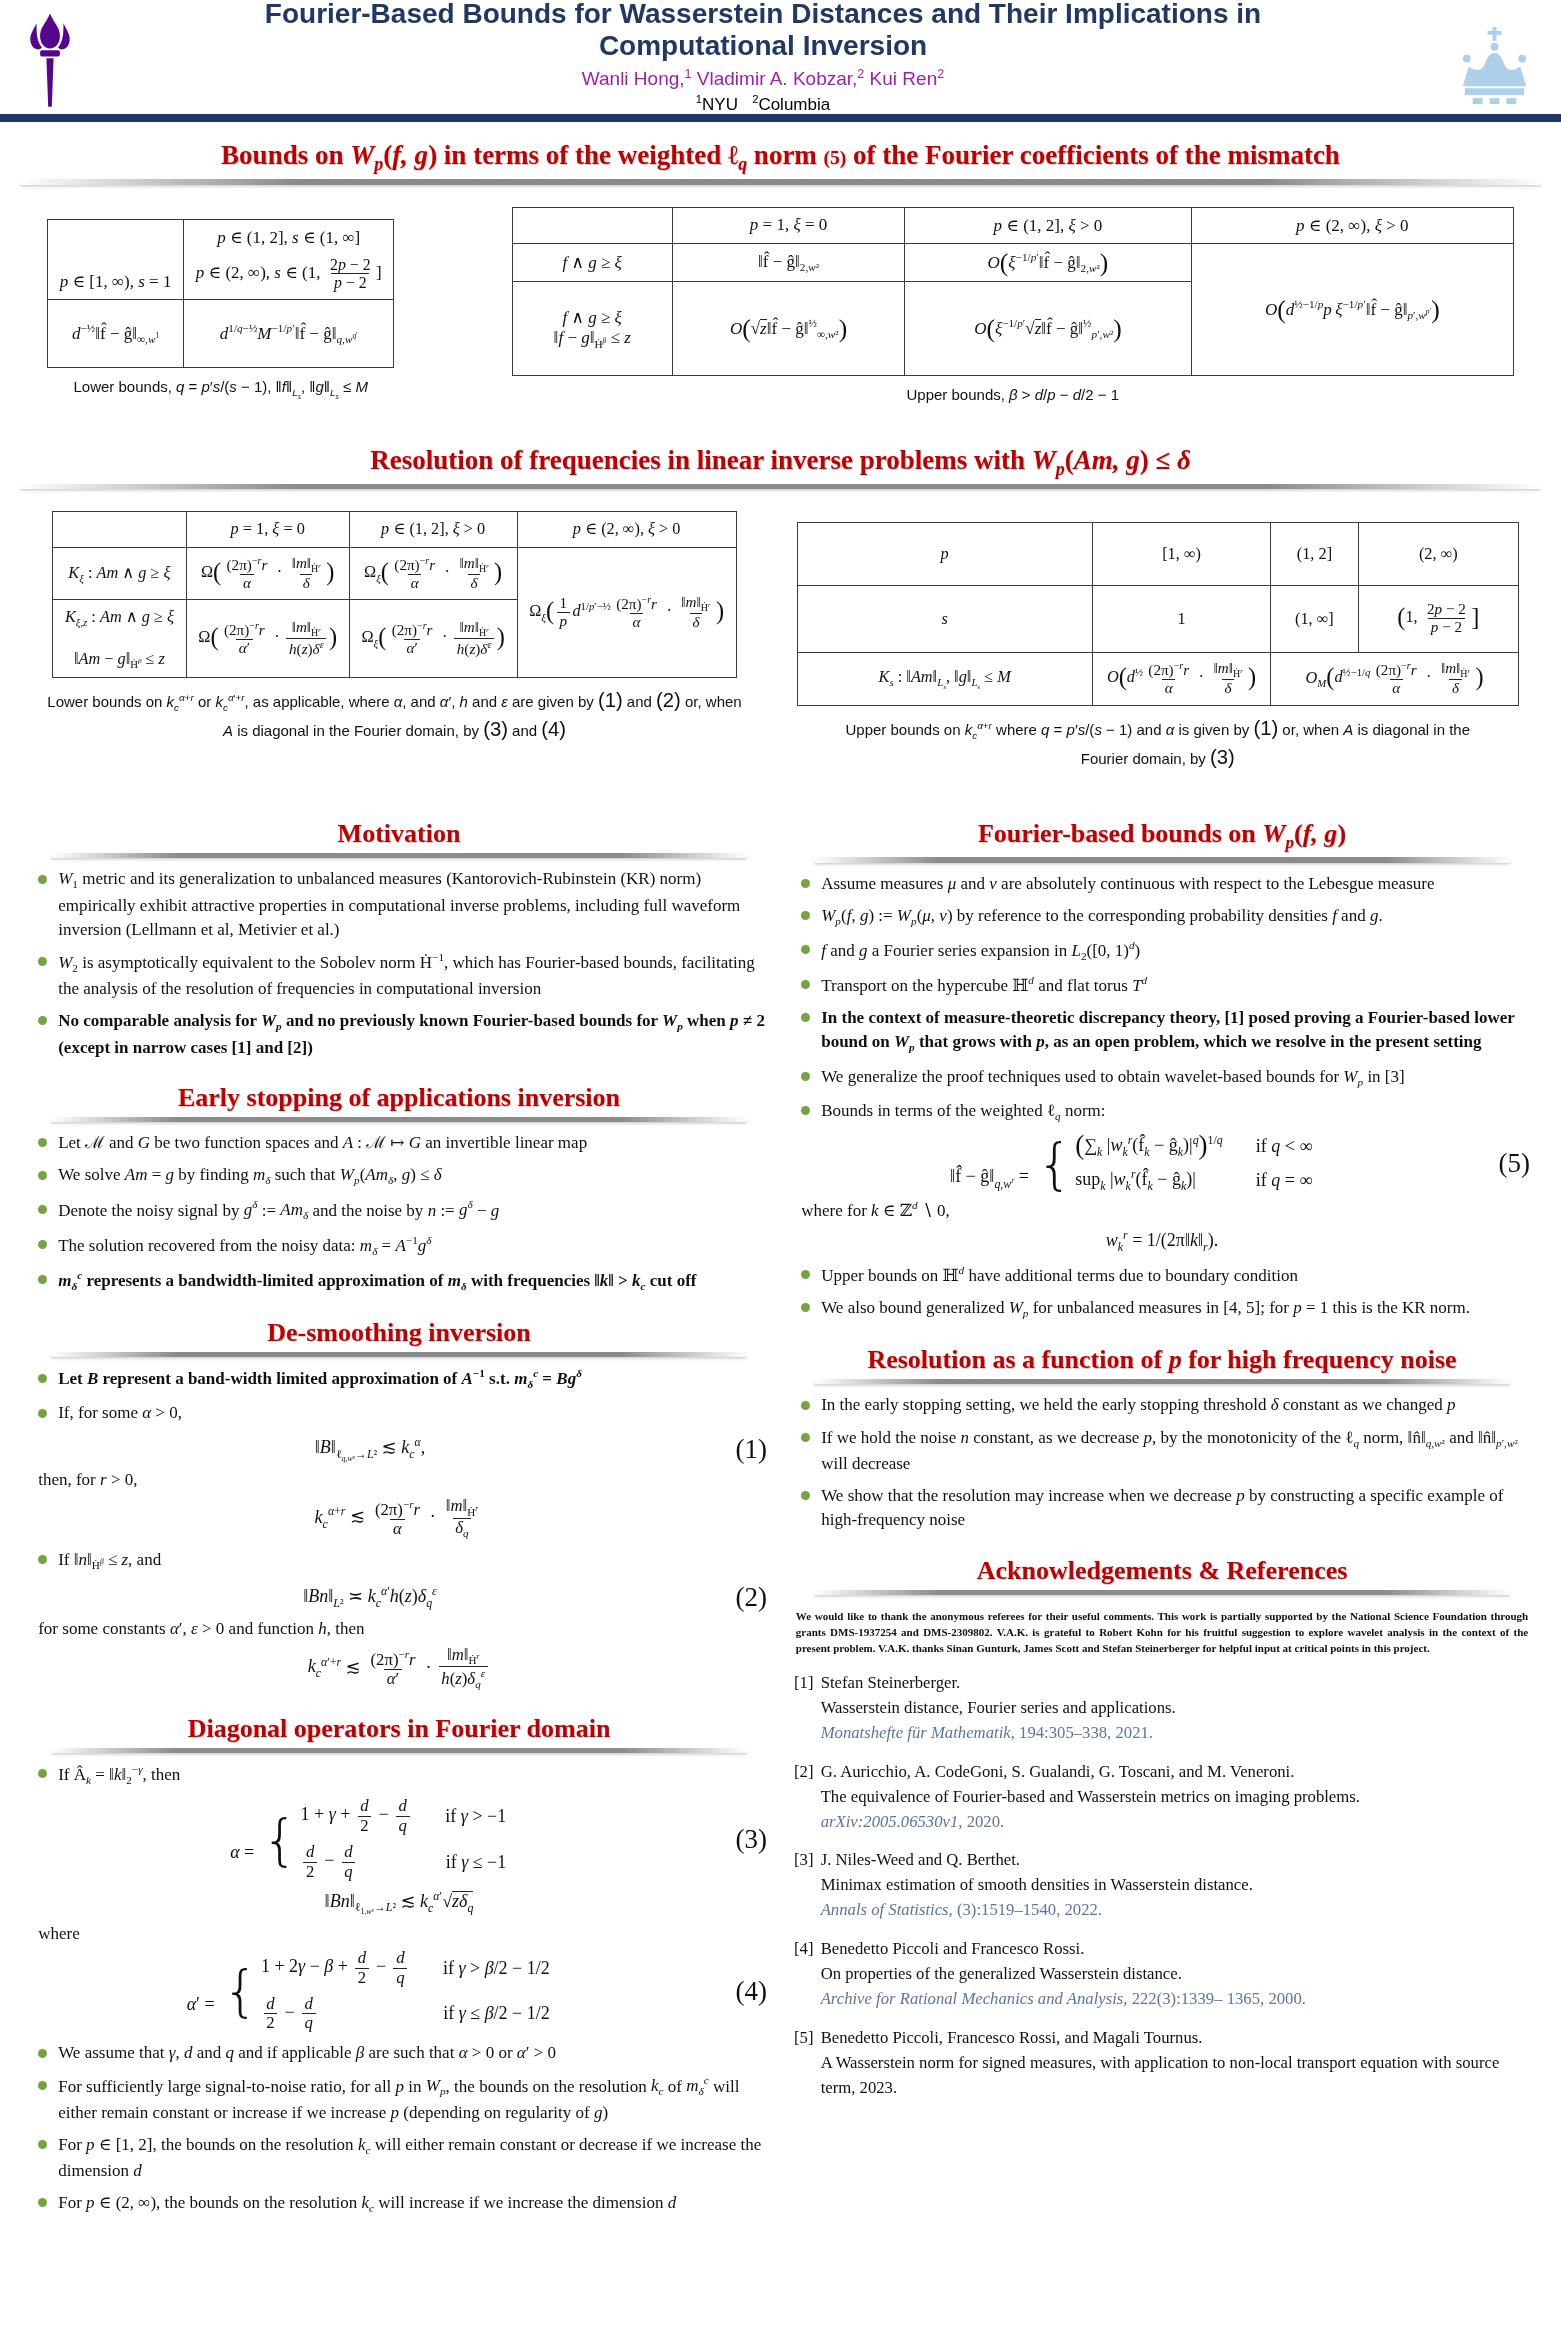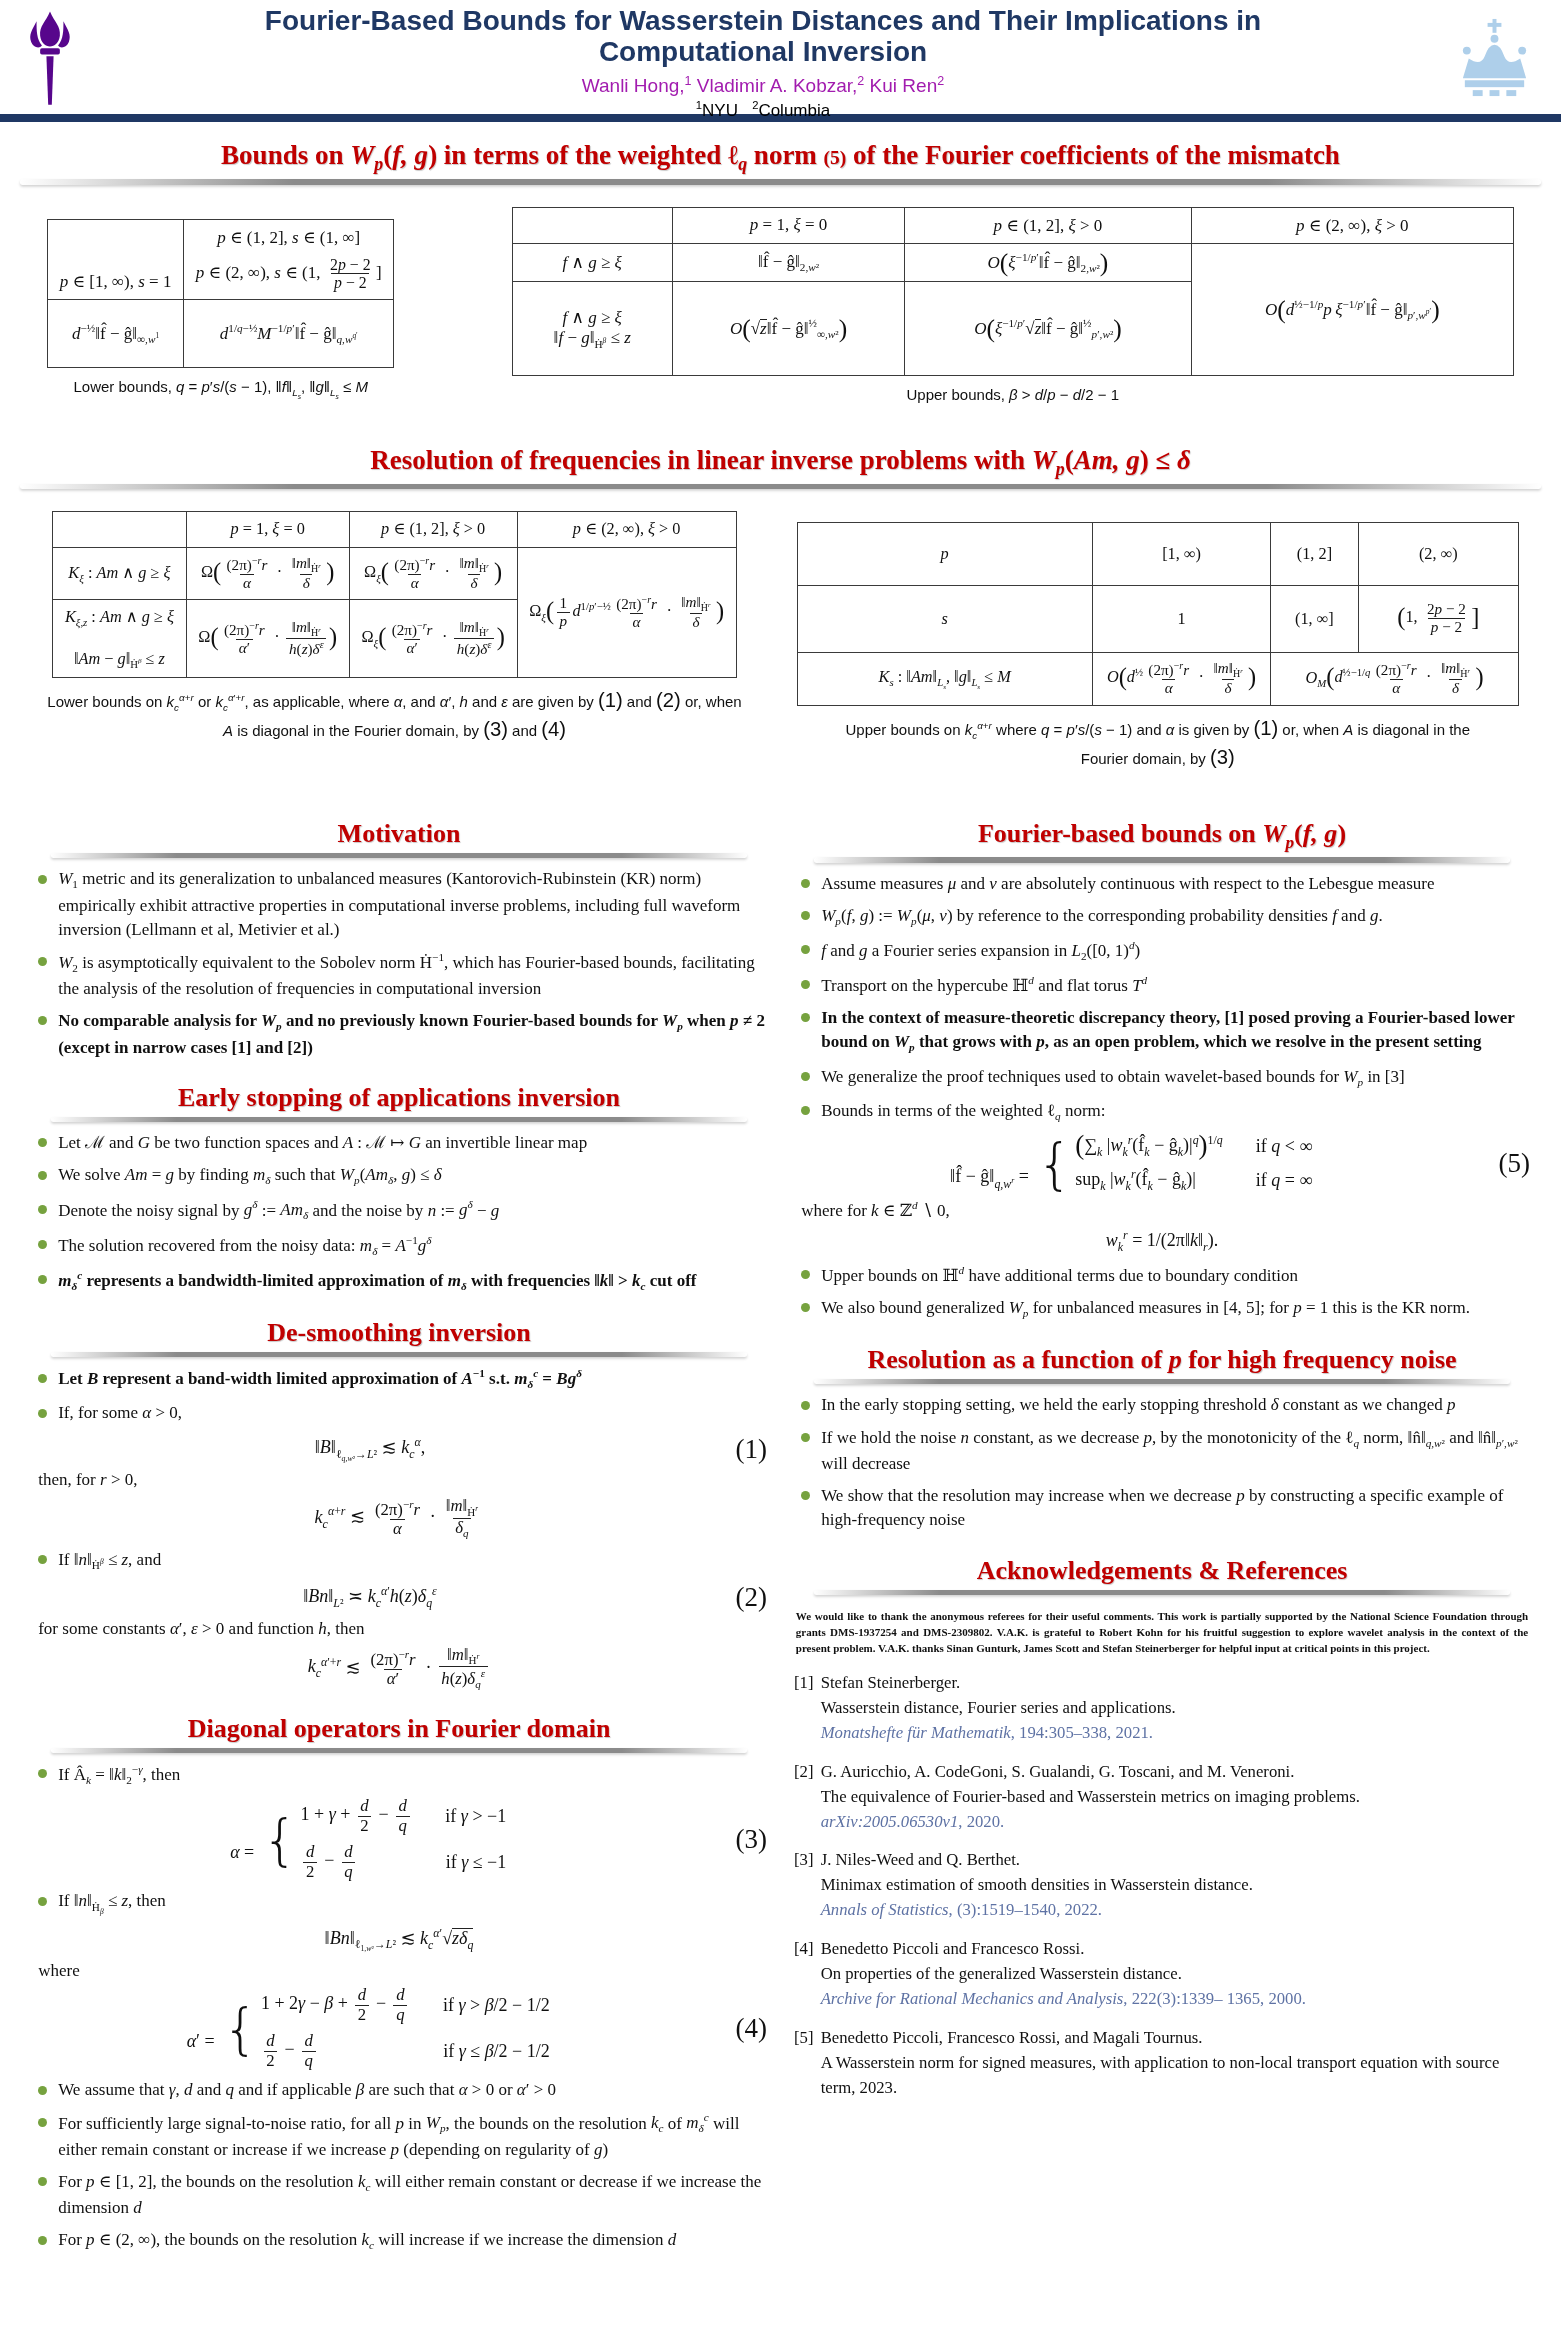--- a/index.html
+++ b/index.html
@@ -1,19 +1,19 @@
 <!DOCTYPE html>
 <html style="font-size:14.5px"><head>
 <meta charset="utf-8">
 <style>
   html,body{margin:0;padding:0;background:#fff;}
   .poster{width:1561px;height:2342px;overflow:hidden;position:relative;background:#fff;
           font-family:"Liberation Serif","DejaVu Serif",serif;color:#101010;}
   
-  .hdr{display:flex;align-items:center;justify-content:space-between;padding:7.2px 23.5px 0 23.5px;height:107px;}
+  .hdr{display:flex;align-items:flex-end;justify-content:space-between;padding:7.2px 23.5px 0 23.5px;height:107px;}
   .hdr-center{flex:1;text-align:center;}
   .title{color:#1F3864;font-family:"Liberation Sans",sans-serif;font-weight:bold;font-size:28px;line-height:1.12;margin-top:3.6px;}
   .authors{font-family:"Liberation Sans",sans-serif;font-size:19px;margin-top:6.3px;color:#a21caf;}
   .affils{font-family:"Liberation Sans",sans-serif;font-size:17px;margin-top:1.8px;color:#000;}
   .navybar{height:8.1px;background:#1F3864;width:100%;}
   
   .shead{color:#C00000;font-weight:bold;text-align:center;font-size:27px;margin:18px 9px 3.6px 9px;text-shadow:0.9px 0.9px 0.9px rgba(0,0,0,.22);}
   .shead2{color:#C00000;font-weight:bold;text-align:center;font-size:26px;margin:23.5px 5.4px 3.6px 5.4px;text-shadow:0.9px 0.9px 0.9px rgba(0,0,0,.22);}
   .divider{height:5.4px;margin:3.6px 20px 9px 20px;border-radius:2.7px;
     background:linear-gradient(to right,rgba(150,150,150,0),rgba(110,110,110,.8) 18%,rgba(110,110,110,.8) 82%,rgba(150,150,150,0));
@@ -371,26 +371,20 @@
                     </span> − <span class="fr">
                       <span><i>d</i></span>
                       <span><i>q</i></span>
                     </span></span>
                   <span class="cond">if <i>γ</i> ≤ −1</span>
                 </span>
               </span>
             </span></div>
         <div class="eqtag">(3)</div>
       </div>
-      <ul class="blts">
-        <li>
-            <span class="dot"></span>
-            <span>If ‖<i>n</i>‖<sub>Ḣ<sub><i>β</i></sub></sub> ≤ <i>z</i>, then</span>
-          </li>
-      </ul>
       <div class="eqc">‖<i>Bn</i>‖<sub>ℓ<sub>1,<i>w</i>²</sub>→<i>L</i>²</sub> ≲ <i>k<sub>c</sub></i><sup><i>α</i>′</sup>√<span class="ol"><i>zδ<sub>q</sub></i></span></div>
       <div class="plain">where</div>
       <div class="eqrow">
         <div class="eq"><i>α</i>′ = <span class="cases">
               <span class="cbrace">{</span>
               <span class="crows">
                 <span class="crow">
                   <span>1 + 2<i>γ</i> − <i>β</i> + <span class="fr">
                       <span><i>d</i></span>
                       <span>2</span>

